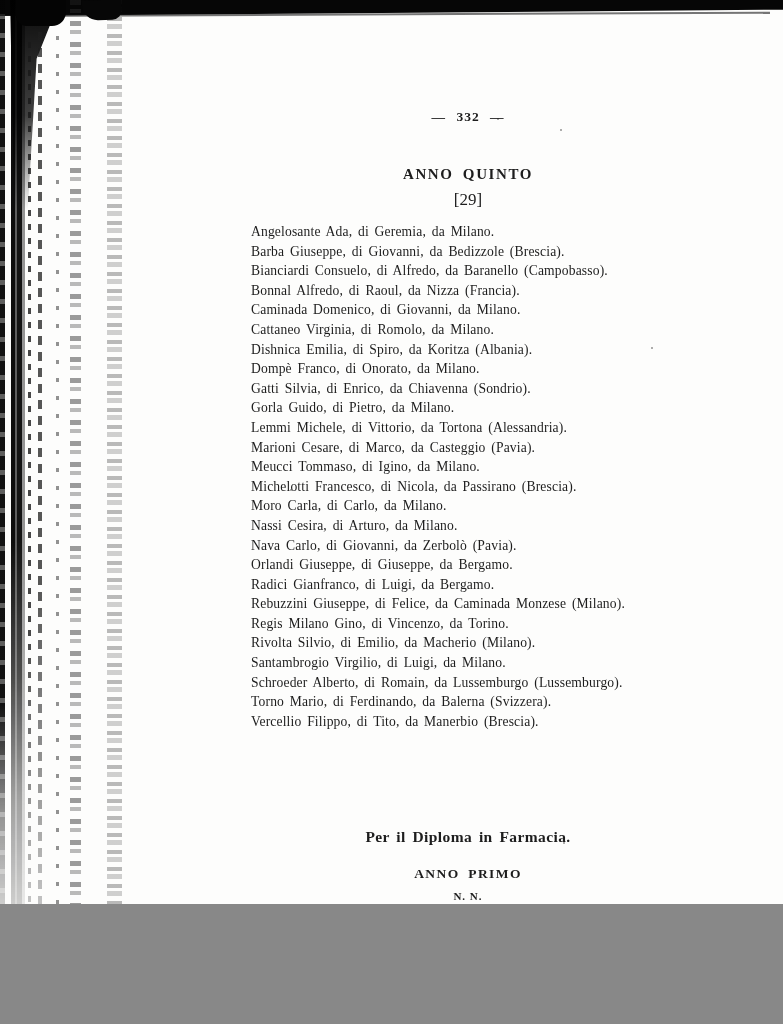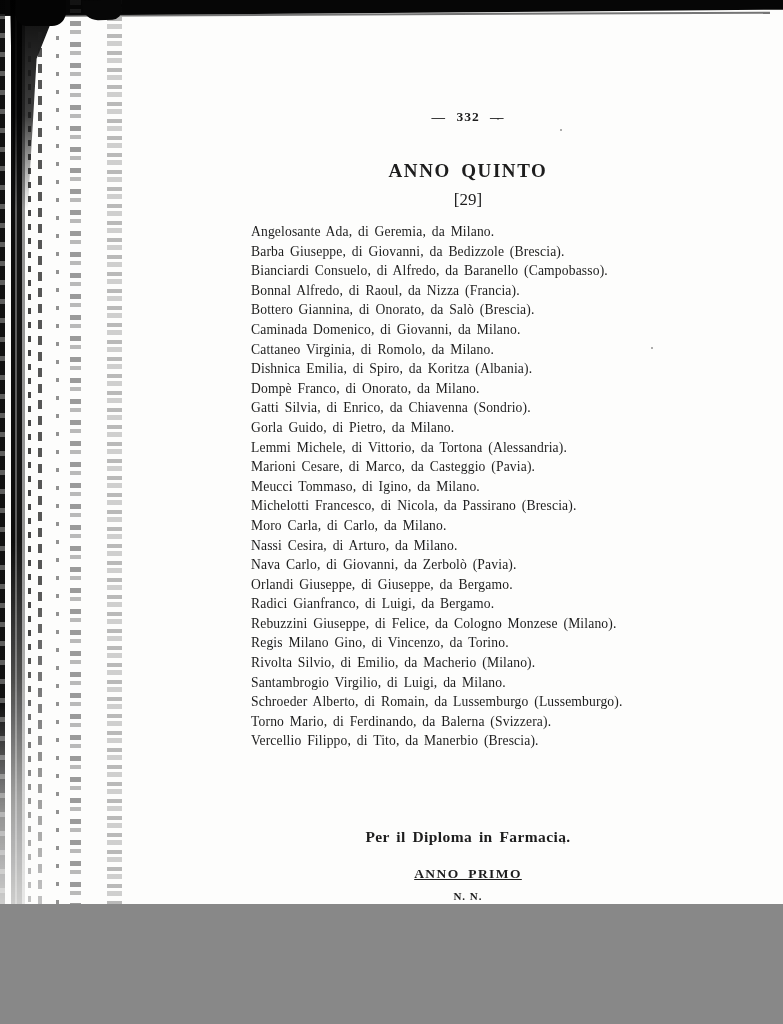--- a/index.html
+++ b/index.html
@@ -68,29 +68,29 @@
   #blob-2{position:absolute;left:82px;top:0;width:40px;height:20px;background:#070707;border-radius:0 0 10px 16px;transform:rotate(-2deg);}
   #right-edge-streak{
     position:absolute;right:0;top:430px;width:3px;height:585px;
     background:linear-gradient(to bottom,rgba(0,0,0,0),rgba(20,20,20,.55) 25%,rgba(10,10,10,.85) 60%,rgba(10,10,10,.9) 92%,rgba(0,0,0,0));
   }
   #mark-bottom-right{position:absolute;right:2px;top:1002px;width:9px;height:4px;background:rgba(25,25,25,.8);border-radius:2px;transform:rotate(40deg);}
   .speck{position:absolute;background:rgba(60,60,60,.55);border-radius:50%;}
   
   .centered{position:absolute;left:153px;width:630px;text-align:center;}
   #page-number{top:109px;font-size:13.5px;font-weight:600;letter-spacing:1px;word-spacing:6px;}
-  #section-title{top:160px;font-size:19px;font-weight:600;letter-spacing:1.6px;word-spacing:4px;}
+  #section-title{top:166px;font-size:15px;font-weight:600;letter-spacing:1.6px;word-spacing:4px;}
   #student-count{top:190px;font-size:17px;}
   #student-list{
     position:absolute;left:251px;top:222px;width:420px;
     font-size:13.6px;line-height:19.6px;word-spacing:2.2px;letter-spacing:.15px;
     white-space:nowrap;
   }
   #footer-heading{top:828px;font-size:15.5px;font-weight:700;letter-spacing:.4px;word-spacing:2.5px;}
-  #footer-year-title{top:866px;font-size:13.5px;font-weight:600;letter-spacing:1.4px;word-spacing:4px;text-decoration:underline;}
+  #footer-year-title{top:866px;font-size:13.5px;font-weight:600;letter-spacing:1.4px;word-spacing:4px;}
   #footer-nn{top:890px;font-size:11px;font-weight:600;letter-spacing:1px;}
 </style>
 </head>
 <body>
 
 <div id="page">
 
   <div id="top-edge"></div>
   <div id="top-edge-line"></div>
   <div id="streak-0" class="streak"></div>
@@ -120,21 +120,20 @@
   <div id="student-list">
 
       <div class="student">Angelosante Ada, di Geremia, da Milano.</div>
 
       <div class="student">Barba Giuseppe, di Giovanni, da Bedizzole (Brescia).</div>
 
       <div class="student">Bianciardi Consuelo, di Alfredo, da Baranello (Campobasso).</div>
 
       <div class="student">Bonnal Alfredo, di Raoul, da Nizza (Francia).</div>
 
-      <div class="student">Bottero Giannina, di Onorato, da Salò (Brescia).</div>
 
       <div class="student">Caminada Domenico, di Giovanni, da Milano.</div>
 
       <div class="student">Cattaneo Virginia, di Romolo, da Milano.</div>
 
       <div class="student">Dishnica Emilia, di Spiro, da Koritza (Albania).</div>
 
       <div class="student">Dompè Franco, di Onorato, da Milano.</div>
 
       <div class="student">Gatti Silvia, di Enrico, da Chiavenna (Sondrio).</div>
@@ -153,21 +152,21 @@
       <div class="student">Moro Carla, di Carlo, da Milano.</div>
 
       <div class="student">Nassi Cesira, di Arturo, da Milano.</div>
 
       <div class="student">Nava Carlo, di Giovanni, da Zerbolò (Pavia).</div>
 
       <div class="student">Orlandi Giuseppe, di Giuseppe, da Bergamo.</div>
 
       <div class="student">Radici Gianfranco, di Luigi, da Bergamo.</div>
 
-      <div class="student">Rebuzzini Giuseppe, di Felice, da Cologno Monzese (Milano).</div>
+      <div class="student">Rebuzzini Giuseppe, di Felice, da Caminada Monzese (Milano).</div>
 
       <div class="student">Regis Milano Gino, di Vincenzo, da Torino.</div>
 
       <div class="student">Rivolta Silvio, di Emilio, da Macherio (Milano).</div>
 
 
       <div class="student">Santambrogio Virgilio, di Luigi, da Milano.</div>
 
       <div class="student">Schroeder Alberto, di Romain, da Lussemburgo (Lussemburgo).</div>
 

